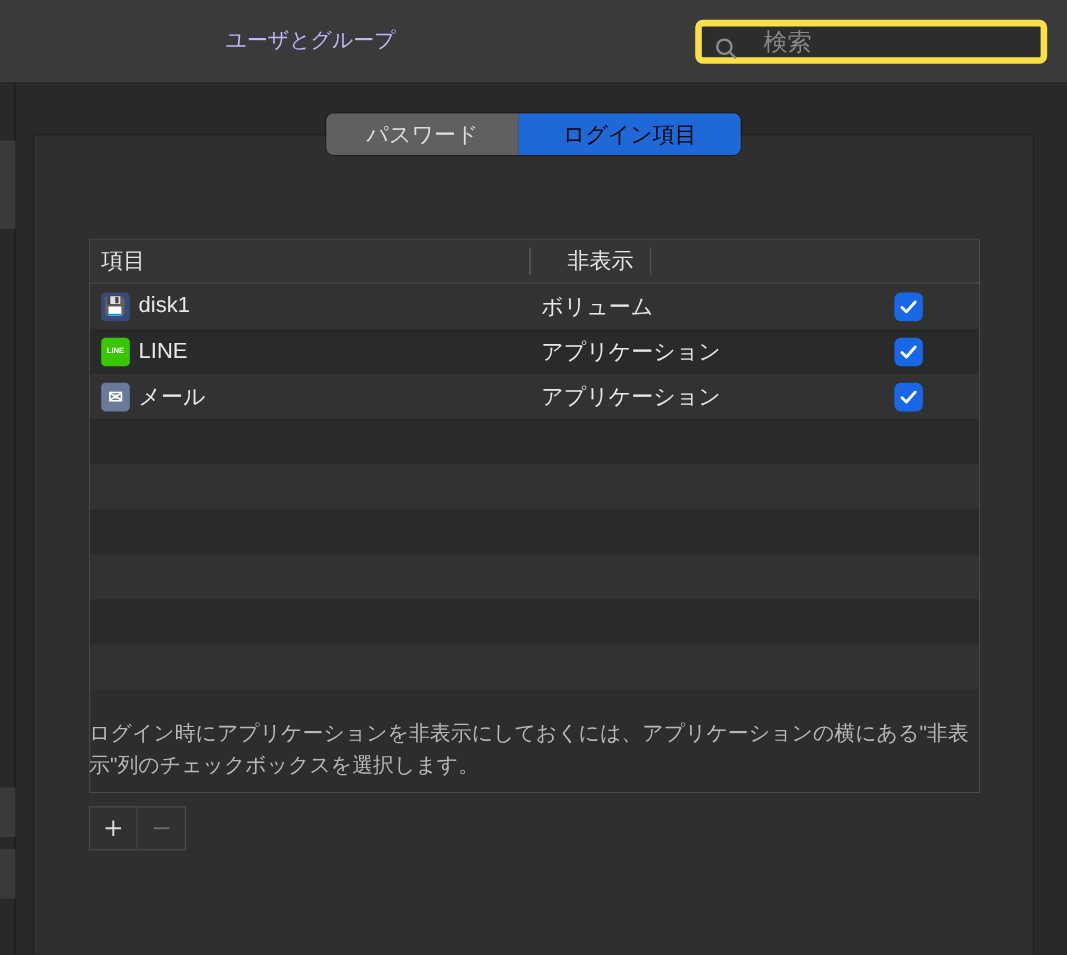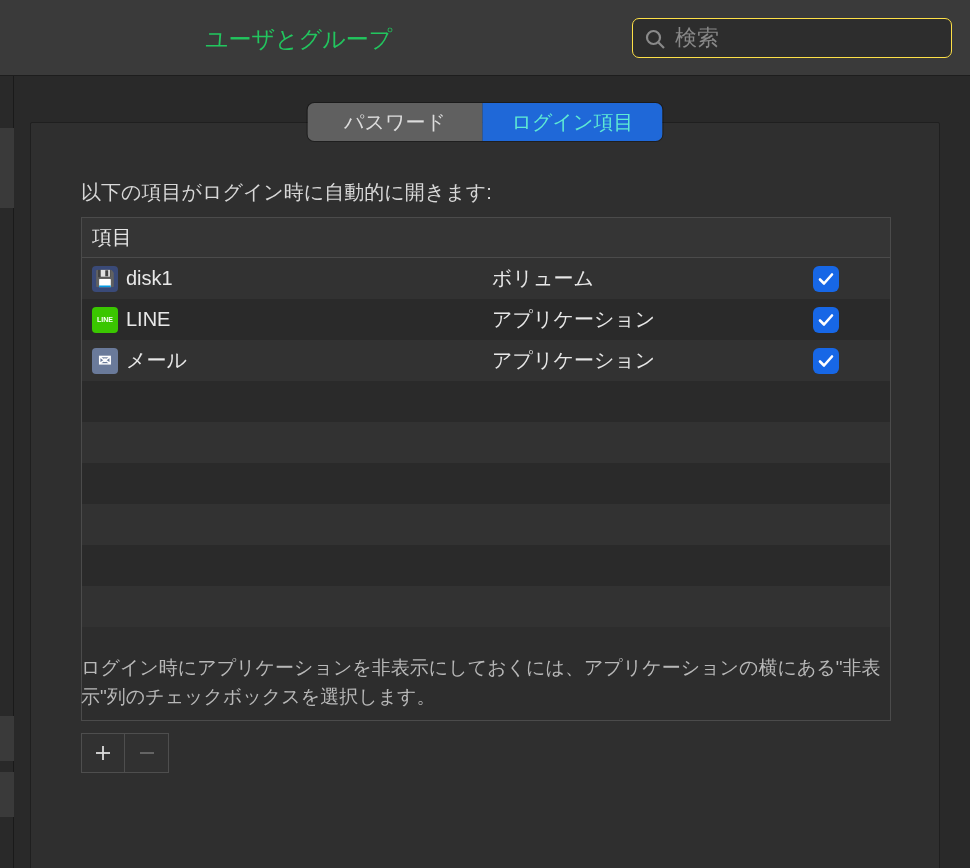--- a/index.html
+++ b/index.html
@@ -16,36 +16,36 @@
     height: 76px;
     background: #3a3a3a;
     border-bottom: 1px solid #1d1d1d;
     display: flex;
     align-items: center;
     position: relative;
   }
   .title {
     position: absolute;
     left: 205px; top: 24px;
-    font-size: 23px;
-    color: #22c55e;
+    font-size: 19px;
+    color: #c4b5fd;
   }
   .searchwrap {
     position: absolute;
     right: 18px; top: 18px;
     width: 320px; height: 40px;
   }
   .searchbox {
     width: 100%; height: 100%;
     background: #2d2d2d;
-    border: 1px solid #fde047;
+    border: 6px solid #fde047;
     border-radius: 7px;
     display: flex;
     align-items: center;
-    padding: 0 10px 0 42px;
+    padding: 0 10px 0 56px;
     position: relative;
   }
   .searchbox .ph {
     color: #888; font-size: 22px;
   }
   .searchbox svg {
     position: absolute; left: 10px; top: 8px;
     width: 24px; height: 24px;
   }
 
@@ -92,21 +92,21 @@
     box-shadow: 0 0 0 1px #00000055;
   }
   .segmented .seg {
     display: flex; align-items: center; justify-content: center;
     font-size: 20px;
     padding: 0 30px;
     white-space: nowrap;
     cursor: default;
   }
   .seg.pass { background: #606060; color: #ddd; width: 175px; }
-  .seg.login { background: #1f68d8; color: #5eead4; width: 180px; }
+  .seg.login { background: #1f68d8; color: #000000; width: 202px; }
 
   .caption1 {
     position: absolute;
     left: 50px; top: 56px;
     font-size: 20px;
     color: #d8d8d8;
   }
 
   
   .tablewrap {
@@ -223,25 +223,25 @@
     <div class="sidebar-seg sbC"></div>
   </div>
 
   <div class="panel">
 
     <div class="segmented">
       <div class="seg pass">パスワード</div>
       <div class="seg login">ログイン項目</div>
     </div>
 
-    <div class="caption1">以下の項目がログイン時に自動的に開きます:</div>
 
     <div class="tablewrap">
       <div class="thead">
         <div class="th col-item">項目</div>
+        <div class="th col-hide">非表示</div>
       </div>
       <div class="tbody" id="tbody">
           <div class="row even">
             <div class="cell ci">
               <span class="appicon" style="background: rgb(58, 74, 120); font-size: 16px;">💾</span>
               <span>disk1</span>
             </div>
             <div class="cell ck">ボリューム</div>
             <div class="cell ch">
               <div class="chk">

